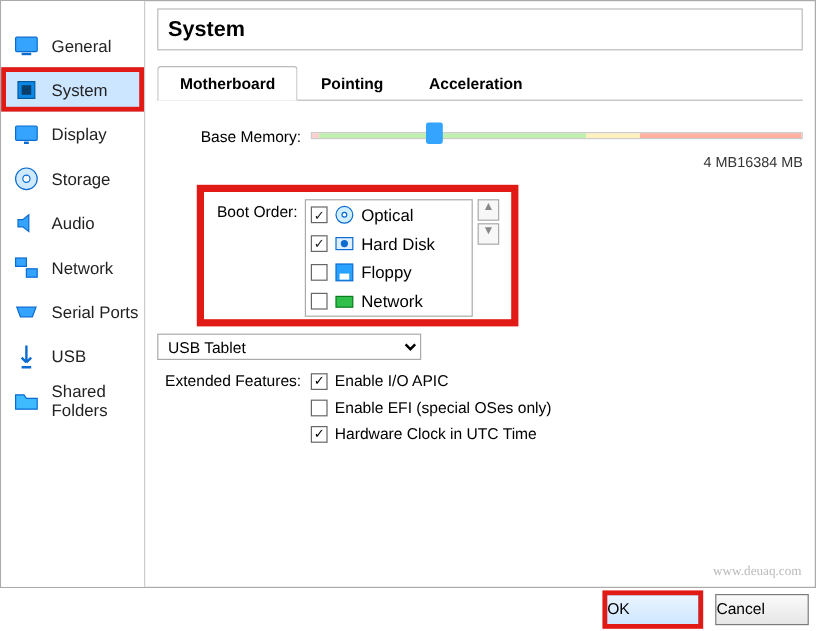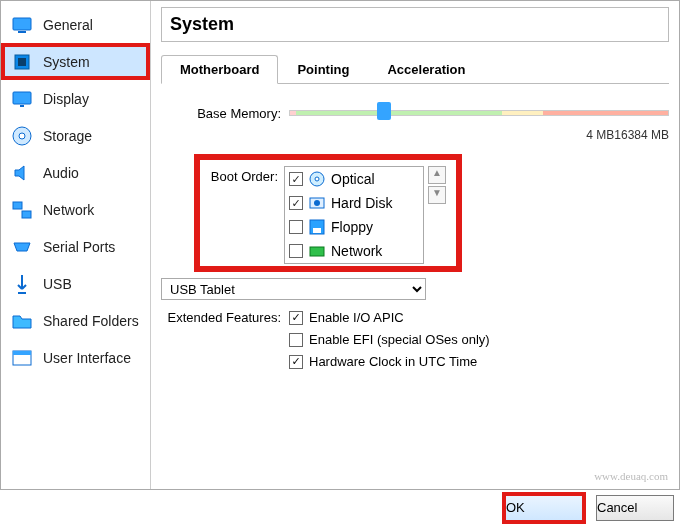--- a/index.html
+++ b/index.html
@@ -13,24 +13,24 @@
     position: relative;
     overflow: hidden;
   }
   .root {
     display: flex;
     width: 680px;
     height: 490px;
     border: 1px solid #aaa;
   }
   .sidebar {
-    width: 150px;
+    width: 120px;
     background: #fff;
     border-right: 1px solid #ccc;
-    padding-top: 5px;
+    padding-top: 18px;
   }
   .sidebar-item {
     display: flex;
     align-items: center;
     height: 37px;
     padding-left: 10px;
     cursor: default;
     gap: 10px;
   }
   .sidebar-item.selected {
@@ -327,29 +327,20 @@
       </span>
       <span class="sidebar-label">USB</span>
     </div>
     <div class="sidebar-item">
       <span class="sidebar-icon">
         <svg width="22" height="22">
             <path d="M2 6h7l2 3h9v9H2z" fill="#3ebaff" stroke="#0b6bd1"></path>
           </svg>
       </span>
       <span class="sidebar-label">Shared Folders</span>
-    </div>
-    <div class="sidebar-item">
-      <span class="sidebar-icon">
-        <svg width="22" height="22">
-            <rect x="2" y="4" width="18" height="14" fill="#fff" stroke="#0b6bd1"></rect>
-            <rect x="2" y="4" width="18" height="4" fill="#35a4ff"></rect>
-          </svg>
-      </span>
-      <span class="sidebar-label">User Interface</span>
     </div>
   </div>
 
   <div class="main">
     <div class="panel-title">System</div>
 
     <div class="tabs">
       <div class="tab active">Motherboard</div>
       <div class="tab">Pointing</div>
       <div class="tab">Acceleration</div>
@@ -408,21 +399,21 @@
           <div class="move-btns">
             <div class="move-btn">▲</div>
             <div class="move-btn">▼</div>
           </div>
         </div>
       </div>
     </div>
 
 
     <div class="form-row">
-      <select style="width:265px;">
+      <select style="width:220px;">
         <option>USB Tablet</option>
       </select>
     </div>
 
     <div class="form-row" style="align-items:flex-start;">
       <div class="form-label">Extended Features:</div>
       <div>
         <div class="ck-row">
           <span class="ck-box">✓</span>
           <span>Enable I/O APIC</span>

